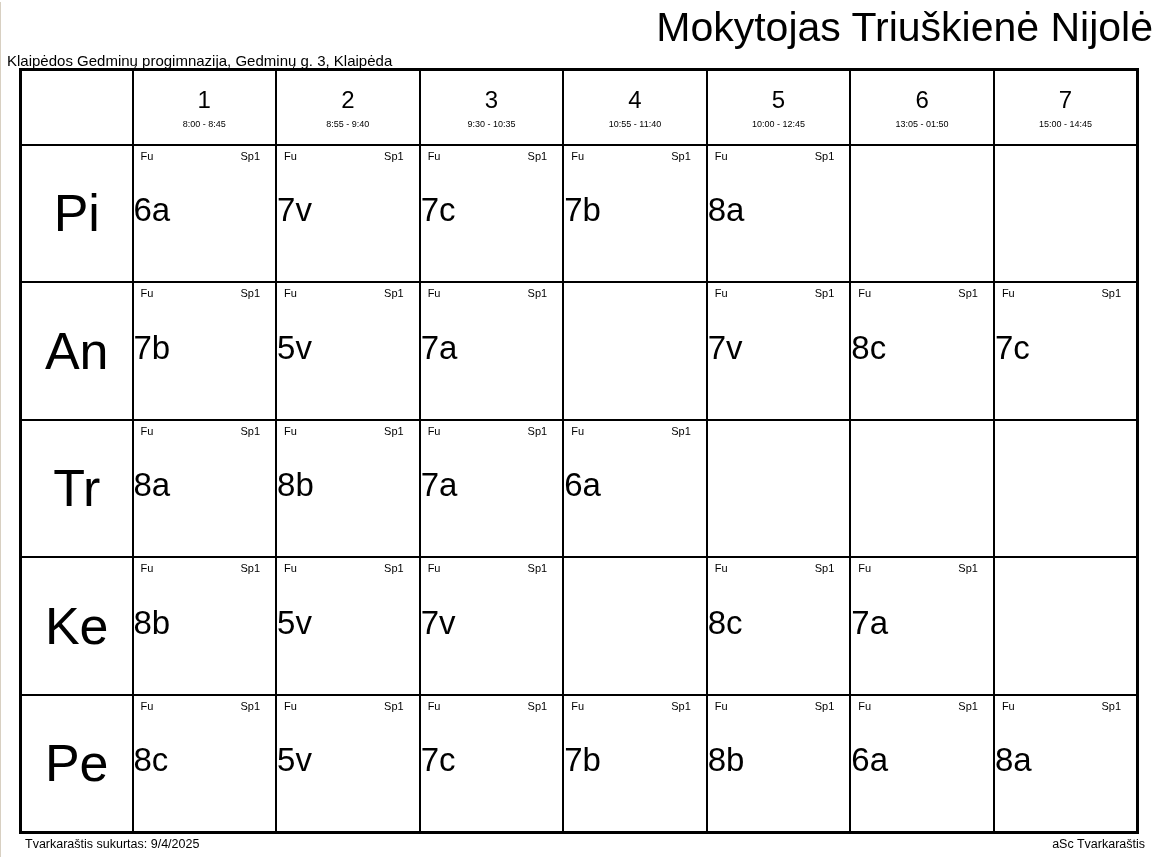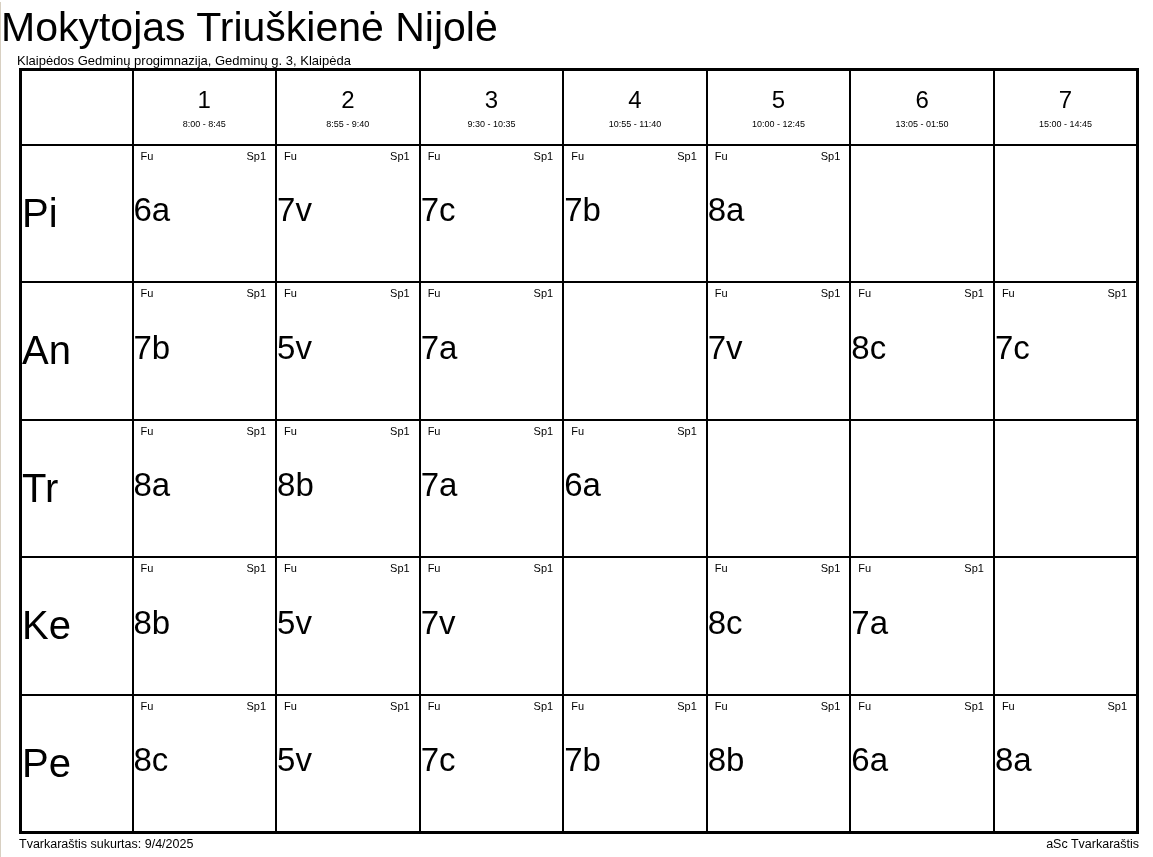--- a/index.html
+++ b/index.html
@@ -11,32 +11,32 @@
     color: #000000;
     overflow: hidden;
   }
   .page {
     width: 1153px;
     height: 857px;
     border-left: 1px solid #d8d0c2;
     position: relative;
   }
   .page-title {
-    text-align: left;
+    text-align: right;
     font-size: 41px;
     font-weight: normal;
     line-height: 50px;
     margin-top: 2px;
     letter-spacing: 0px;
     white-space: nowrap;
   }
   .page-subtitle {
-    font-size: 13px;
+    font-size: 15px;
     line-height: 15px;
-    margin-left: 16px;
+    margin-left: 6px;
     margin-top: 1px;
   }
   table.timetable {
     border-collapse: collapse;
     table-layout: fixed;
     width: 1120px;
     margin-left: 18px;
     background: #ffffff;
   }
   table.timetable { border: 3px solid #000; }
@@ -57,48 +57,48 @@
     font-size: 24px;
     margin-top: 16px;
     line-height: 26px;
   }
   .period-time {
     font-size: 9px;
     margin-top: 6px;
     line-height: 10px;
   }
   .day-cell {
-    text-align: left;
+    text-align: center;
     vertical-align: middle;
-    font-size: 40px;
+    font-size: 52px;
   }
   td.lesson-cell {
     position: relative;
     vertical-align: top;
   }
   .corner-label {
     position: absolute;
     top: 4px;
     font-size: 11px;
     line-height: 13px;
   }
   .corner-label.left { left: 7px; }
-  .corner-label.right { right: 9px; }
+  .corner-label.right { right: 15px; }
   .class-name {
     position: absolute;
     left: 0;
     width: 100%;
     top: 50%;
     transform: translateY(-58%);
     font-size: 33px;
     line-height: 36px;
   }
   .footer {
     width: 1120px;
-    margin-left: 18px;
+    margin-left: 24px;
     margin-top: 2px;
     display: flex;
     justify-content: space-between;
     font-size: 12.5px;
     line-height: 16px;
   }
 </style>
 </head>
 <body>
 

